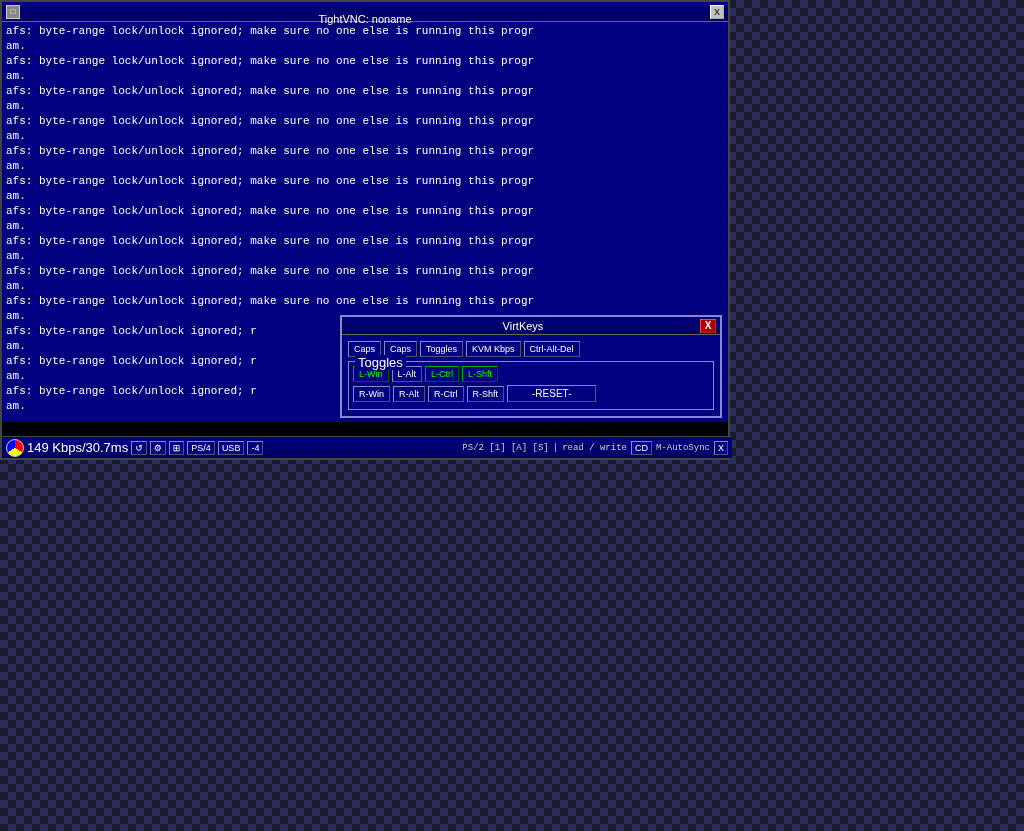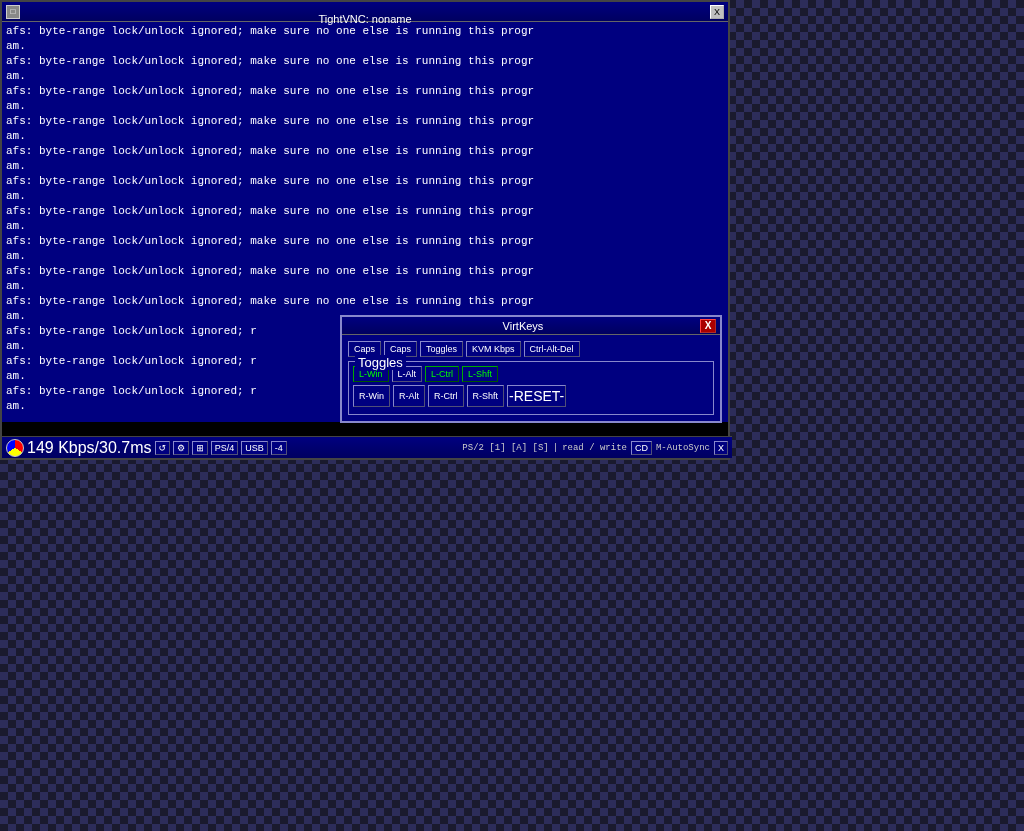--- a/index.html
+++ b/index.html
@@ -114,21 +114,21 @@
     .status-icon {
       width: 18px;
       height: 18px;
       border-radius: 50%;
       background: conic-gradient(red 0deg 120deg, yellow 120deg 240deg, blue 240deg 360deg);
       border: 1px solid #ccc;
     }
 
     .status-text {
       color: #ffffff;
-      font-size: 16px;
+      font-size: 13px;
       font-family: Arial, sans-serif;
     }
 
     .status-btn {
       background: #000080;
       border: 1px outset #8888cc;
       color: #ffffff;
       font-size: 9px;
       padding: 1px 3px;
       cursor: pointer;
@@ -227,20 +227,21 @@
       color: #ffffff;
       font-size: 13px;
       padding: 0 3px;
       font-family: Arial;
     }
 
     .toggles-row {
       display: flex;
       gap: 3px;
       margin-bottom: 3px;
+      align-items: center;
     }
 
     .vkey-toggle {
       background: #000080;
       border: 1px outset #8888cc;
       color: #ffffff;
       font-size: 9px;
       padding: 2px 5px;
       cursor: pointer;
       font-family: Arial;
@@ -248,22 +249,22 @@
 
     .vkey-toggle.on {
       color: #00ff00;
       border-color: #00aa00;
     }
 
     .vkey-reset {
       background: #000080;
       border: 1px outset #8888cc;
       color: #ffffff;
-      font-size: 14px;
-      padding: 2px 1px;
+      font-size: 10px;
+      padding: 2px 24px;
       cursor: pointer;
       font-family: Arial;
     }
   </style>
 </head>
 <body>
 
 <div class="checkerboard"></div>
 
 <div class="vnc-window">

